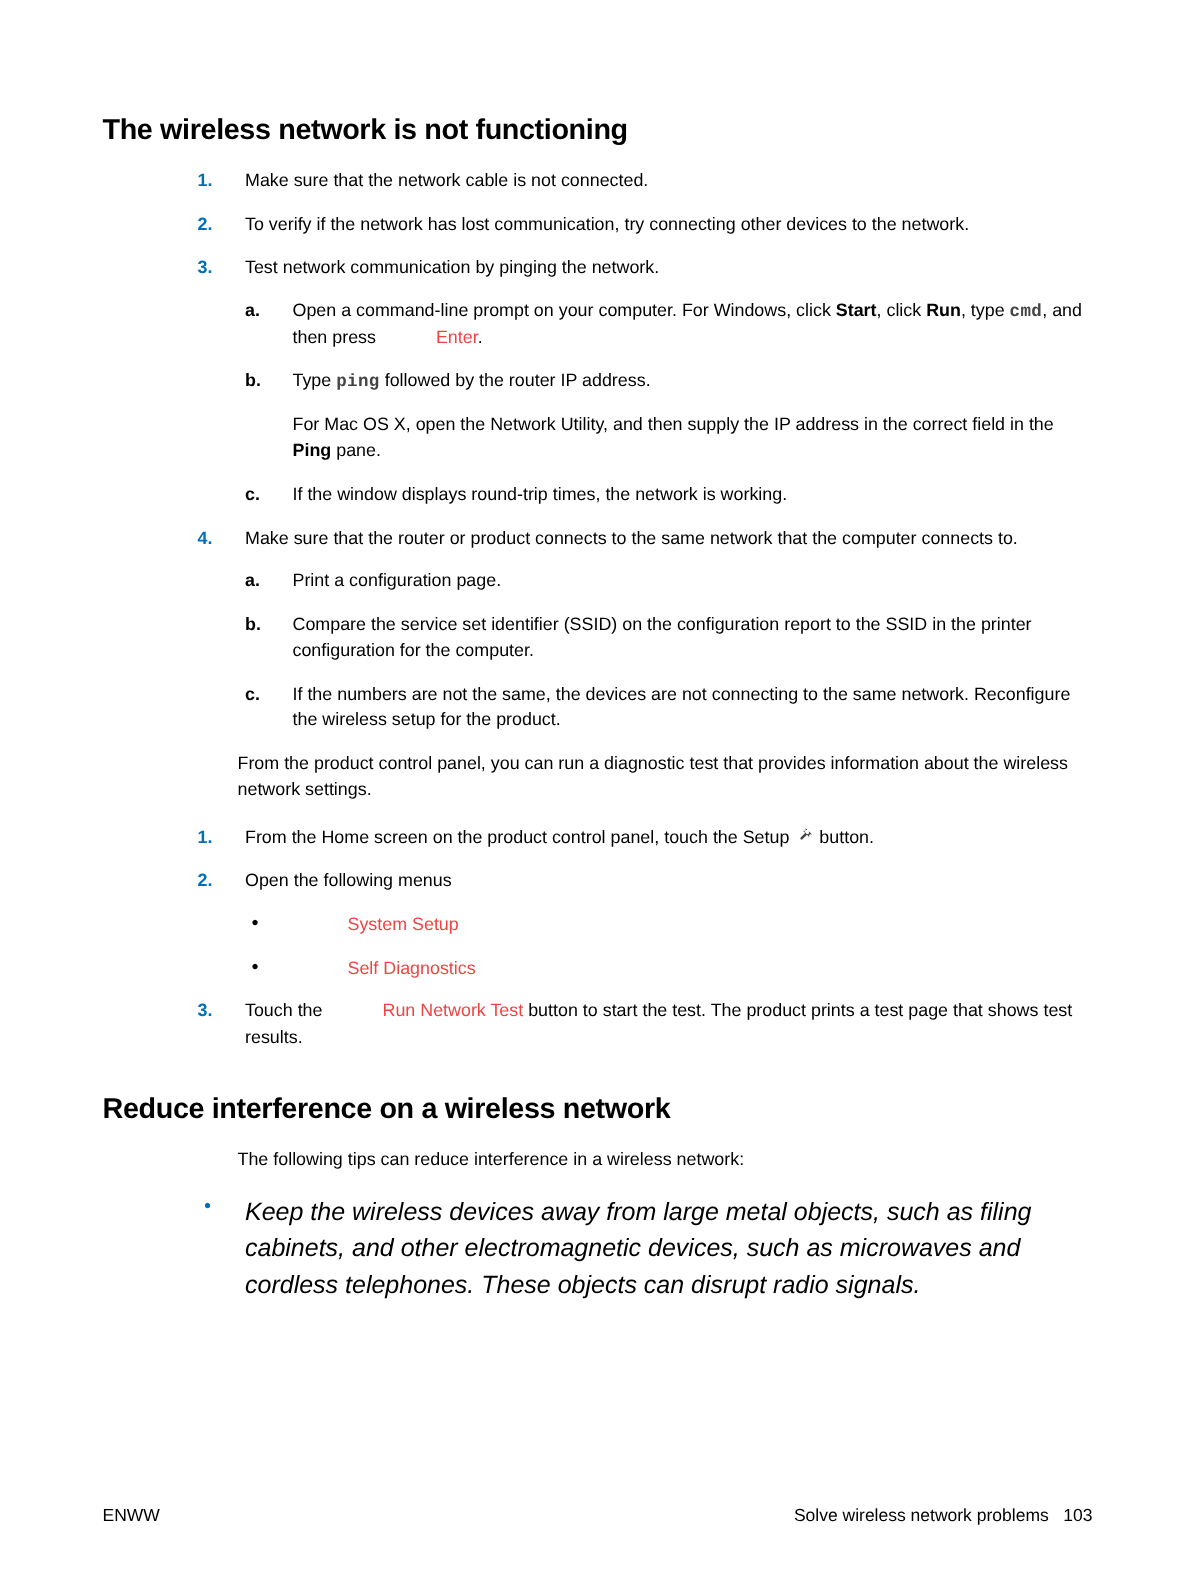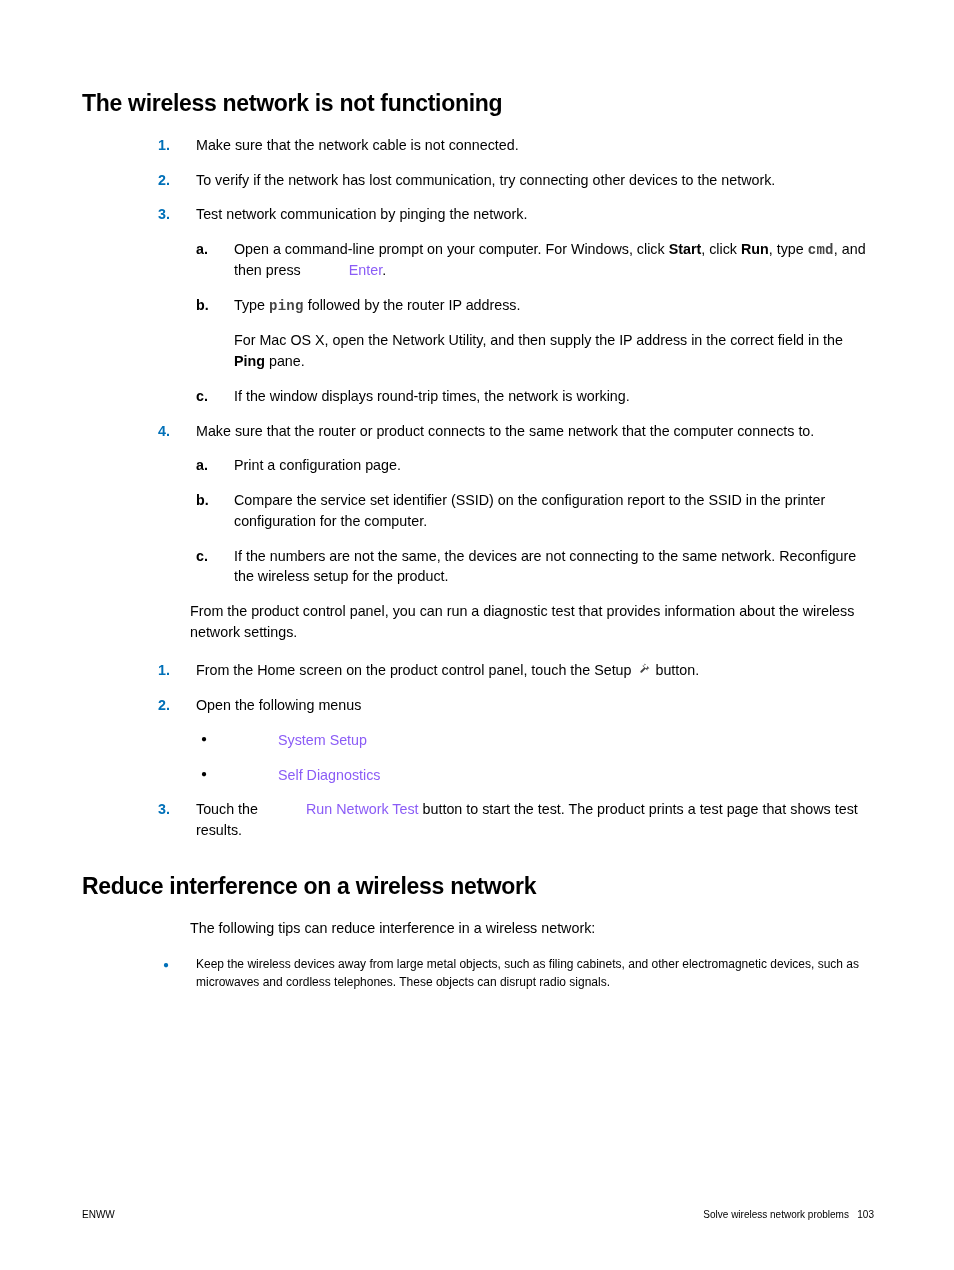--- a/index.html
+++ b/index.html
@@ -88,33 +88,34 @@
       color: #000;
     }
     ul.tips {
       list-style: none;
       margin-left: 76px;
     }
     ul.tips > li {
       position: relative;
       padding-left: 38px;
       margin-bottom: 18px;
-      font-size: 12px;
+      font-size: 20px;
       line-height: 1.45;
+      font-style: italic;
     }
     ul.tips > li::before {
       content: "●";
       position: absolute;
       left: 5px;
       top: 2px;
       font-size: 10px;
       color: #0070b8;
     }
     .bold { font-weight: 700; }
-    .link { color: #8b5cf6; padding-left: 44px; }
+    .link { color: #ef4444; padding-left: 44px; }
     .code { 
       font-family: "Courier New", monospace; 
       font-size: 14px;
       color: #444;
       letter-spacing: 0.3px;
       font-weight: bold;
     }
     .icon-setup {
       display: inline-block;
       width: 16px;
@@ -122,21 +123,21 @@
       vertical-align: -2px;
     }
     .icon-setup svg { width: 100%; height: 100%; }
     .footer {
       position: absolute;
       bottom: 50px;
       left: 82px;
       right: 80px;
       display: flex;
       justify-content: space-between;
-      font-size: 10px;
+      font-size: 14px;
     }
   </style>
 </head>
 <body>
 
 <div class="page">
 
   <h2>The wireless network is not functioning</h2>
 
   <ol class="main">

